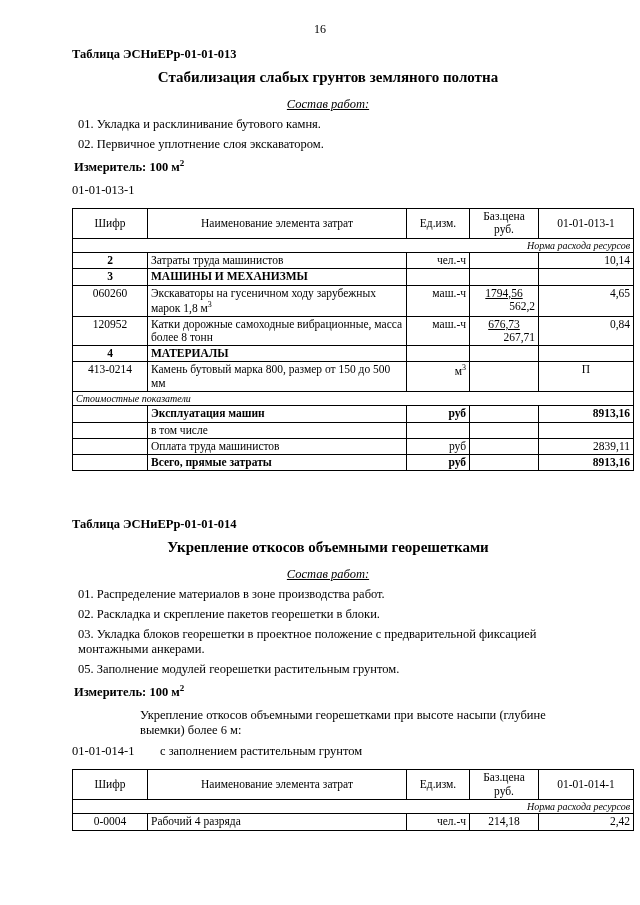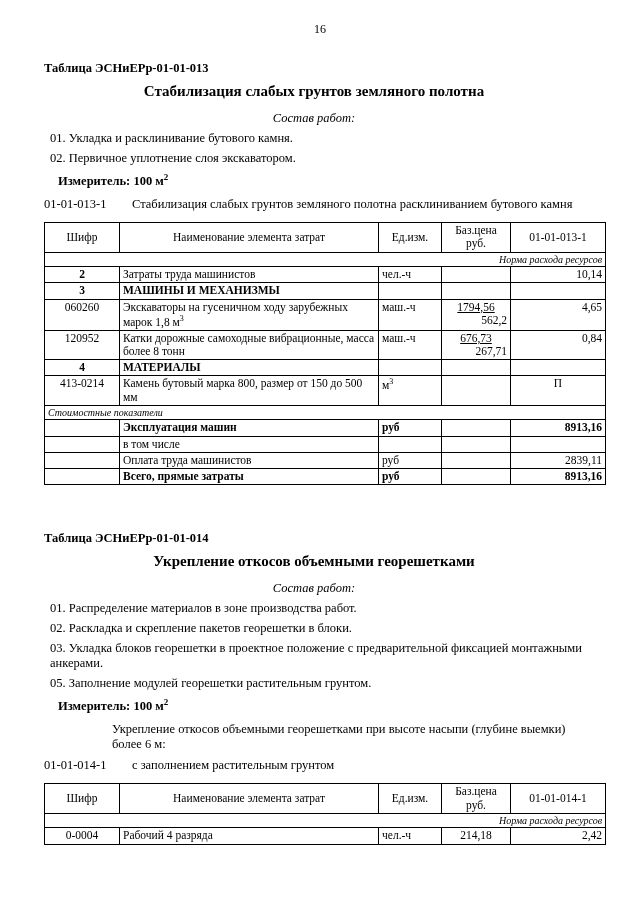--- a/index.html
+++ b/index.html
@@ -19,51 +19,52 @@
     position: relative;
     width: 640px;
     height: 905px;
     padding: 0;
     box-sizing: border-box;
   }
   .page-number {
     text-align: center;
     font-size: 12px;
     margin-top: 22px;
-    margin-bottom: 24px;
+    margin-bottom: 10px;
   }
   .content {
-    padding: 0 56px 0 44px;
+    padding: 0 56px 0 72px;
   }
   .tbl-title {
     font-weight: bold;
     font-size: 12.5px;
     margin: 0 0 7px 0;
   }
   .doc-title {
     font-weight: bold;
     font-size: 15px;
     text-align: center;
     margin: 0 0 5px 0;
   }
   .sostav {
     text-align: center;
     font-style: italic;
     font-size: 12.5px;
     margin: 11px 0 5px 0;
+    text-decoration: underline;
   }
   .work-item {
     font-size: 12.5px;
     margin: 0 0 5px 0;
     padding-left: 6px;
   }
   .izmeritel {
     font-size: 12.5px;
     font-weight: bold;
-    margin: 6px 0 8px 14px;
+    margin: 6px 0 8px 2px;
   }
   .izmeritel sup { font-size: 9px; }
   .code-line {
     font-size: 12.5px;
     margin: 0 0 10px 0;
     display: flex;
   }
   .code-line .code { width: 88px; flex: none; }
   .code-line .desc { flex: 1; }
 
@@ -79,21 +80,21 @@
     vertical-align: top;
     line-height: 1.15;
   }
   table.res th {
     text-align: center;
     font-weight: normal;
     vertical-align: middle;
   }
   .c-shifr { width: 68px; text-align: center; }
   .c-name  { width: 252px; }
-  .c-unit  { width: 56px; text-align: left; }
+  .c-unit  { width: 56px; text-align: right; }
   .c-price { width: 62px; text-align: center; }
   .c-val   { width: 88px; text-align: right; }
 
   .hdr-shifr { font-weight: bold; margin-left: 33px; }
   .band {
     text-align: right;
     font-size: 10px;
     font-style: italic;
     padding-right: 8px;
   }
@@ -129,21 +130,20 @@
       <div class="doc-title">Стабилизация слабых грунтов земляного полотна</div>
       <div class="sostav">Состав работ:</div>
 
       <div class="work-item">01. Укладка и расклинивание бутового камня.</div>
       <div class="work-item">02. Первичное уплотнение слоя экскаватором.</div>
 
       <div class="izmeritel"><span>Измеритель: 100 м</span><sup>2</sup></div>
 
       <div class="code-line">
         <span class="code">01-01-013-1</span>
-        <span class="desc">Стабилизация слабых грунтов земляного полотна расклиниванием бутового камня</span>
       </div>
 
       <table class="res">
         <tbody>
             <tr>
           <th class="c-shifr hdr-shifr">Шифр</th>
           <th class="c-name">Наименование элемента затрат</th>
           <th class="c-unit">Ед.изм.</th>
           <th class="c-price">Баз.цена руб.</th>
           <th class="c-val center">01-01-013-1</th>

